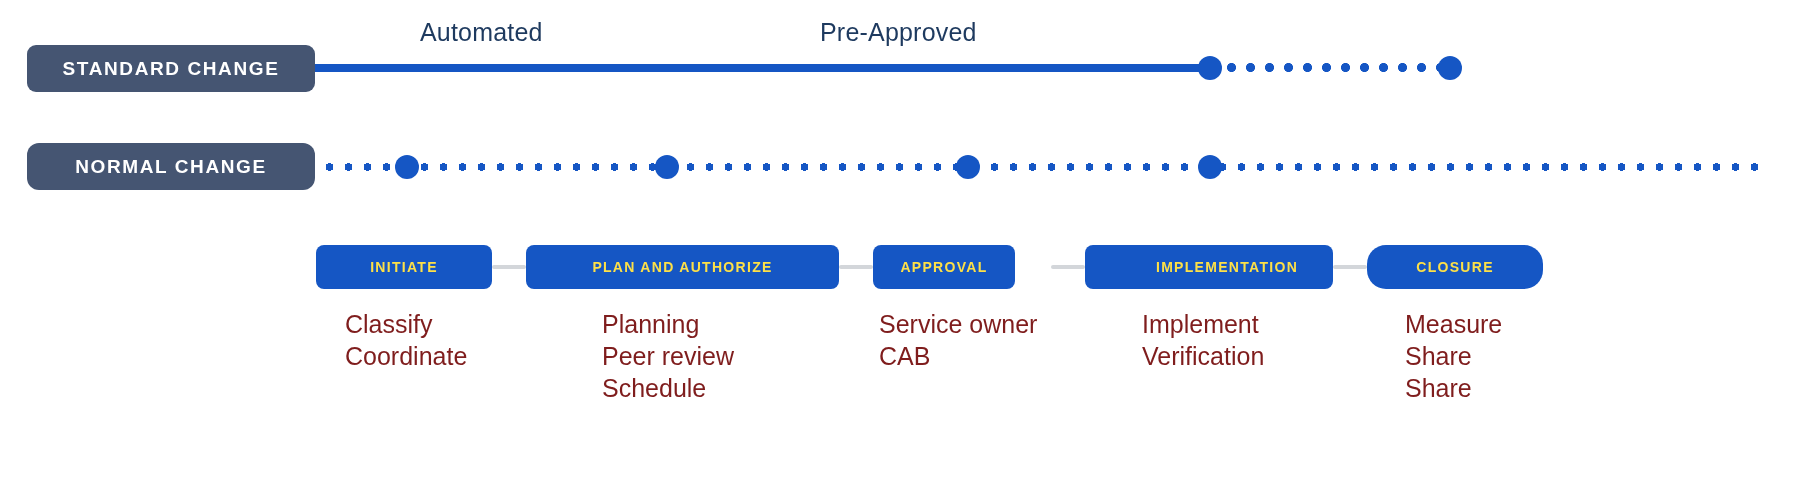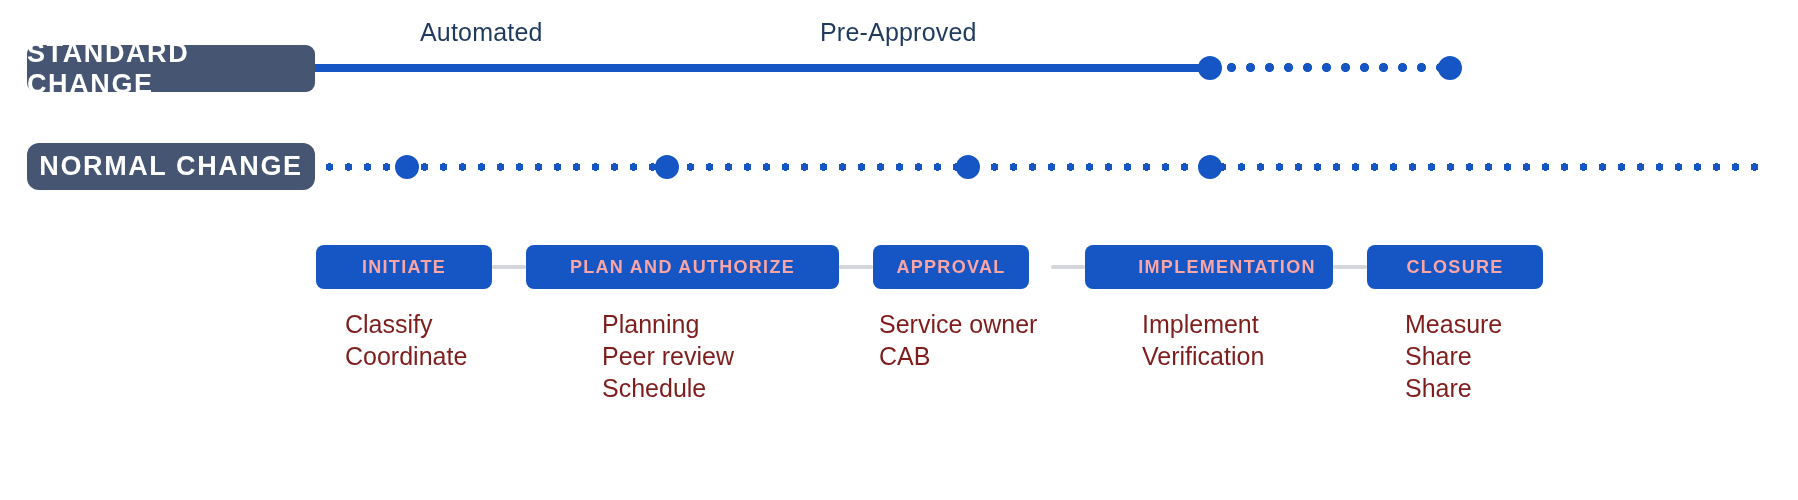--- a/index.html
+++ b/index.html
@@ -14,21 +14,21 @@
 
   
   .track{position:absolute;left:0;width:1798px;height:60px;}
   .track-label{
     position:absolute;
     display:flex;align-items:center;justify-content:center;
     background:#455572;
     color:#ffffff;
     border-radius:9px;
     font-weight:bold;
-    font-size:27px;
+    font-size:19px;
     letter-spacing:1.6px;
     box-sizing:border-box;
   }
   .caption{
     position:absolute;
     color:#1e3a5f;
     font-size:25px;
     letter-spacing:.2px;
     white-space:nowrap;
   }
@@ -57,24 +57,24 @@
     width:24px;height:24px;
     background:#1556c4;
     border-radius:50%;
   }
 
   
   .chain{position:absolute;}
   .stage-box{
     position:absolute;
     background:#1556c4;
-    color:#fca5a5;
+    color:#fde047;
     border-radius:8px;
     font-weight:bold;
-    font-size:18px;
+    font-size:14px;
     letter-spacing:1.3px;
     display:flex;align-items:center;justify-content:center;
     box-sizing:border-box;
     height:44px;
     white-space:nowrap;
   }
   .connector{
     position:absolute;
     height:4px;
     background:#d3d6da;
@@ -134,33 +134,33 @@
       <div>Coordinate</div>
     </div>
 
     <div class="stage-box" style="left:526px;top:245px;width:313px;">PLAN AND AUTHORIZE</div>
     <div class="stage-items" style="left:602px;top:308px;">
       <div>Planning</div>
       <div>Peer review</div>
       <div>Schedule</div>
     </div>
 
-    <div class="stage-box" style="left:873px;top:245px;width:156px;">APPROVAL</div>
+    <div class="stage-box" style="left:873px;top:245px;width:142px;">APPROVAL</div>
     <div class="stage-items" style="left:879px;top:308px;">
       <div>Service owner</div>
       <div>CAB</div>
     </div>
 
     <div class="stage-box" style="left:1085px;top:245px;width:248px;padding-left:36px;">IMPLEMENTATION</div>
     <div class="stage-items" style="left:1142px;top:308px;">
       <div>Implement</div>
       <div>Verification</div>
     </div>
 
-    <div class="stage-box" style="left:1367px;top:245px;width:176px;">CLOSURE</div>
+    <div class="stage-box" style="left:1367px;top:245px;width:176px;border-radius:19px;">CLOSURE</div>
     <div class="stage-items" style="left:1405px;top:308px;">
       <div>Measure</div>
       <div>Share</div>
       <div>Share</div>
     </div>
 
   </div>
 </div>
 
 </body></html>

